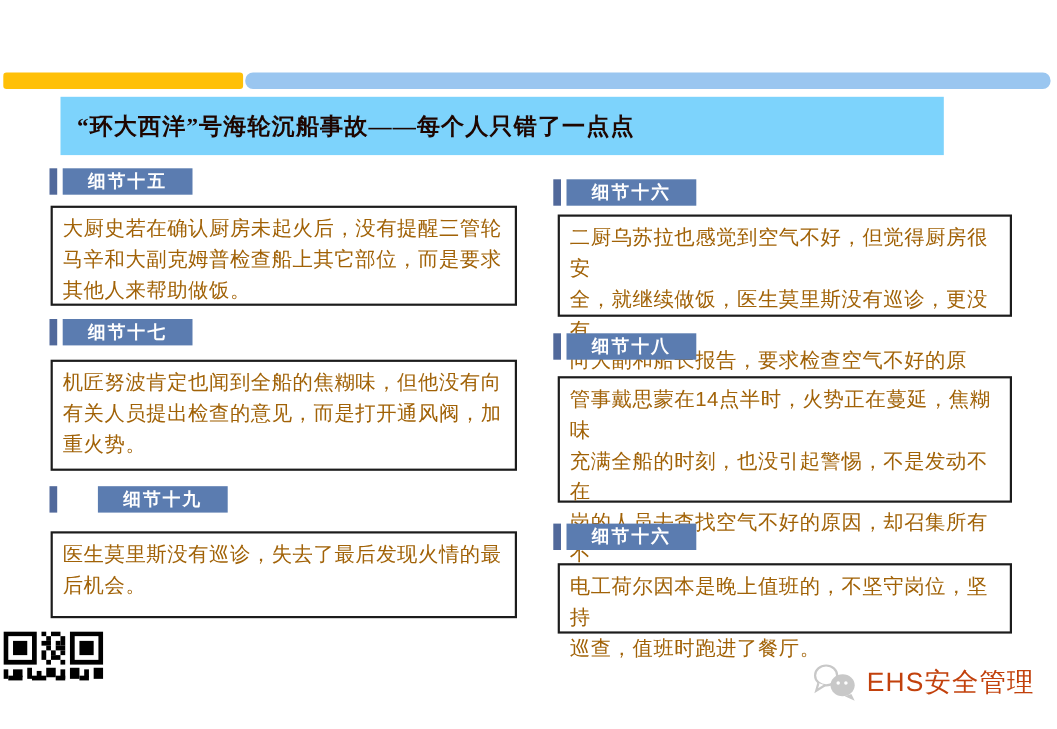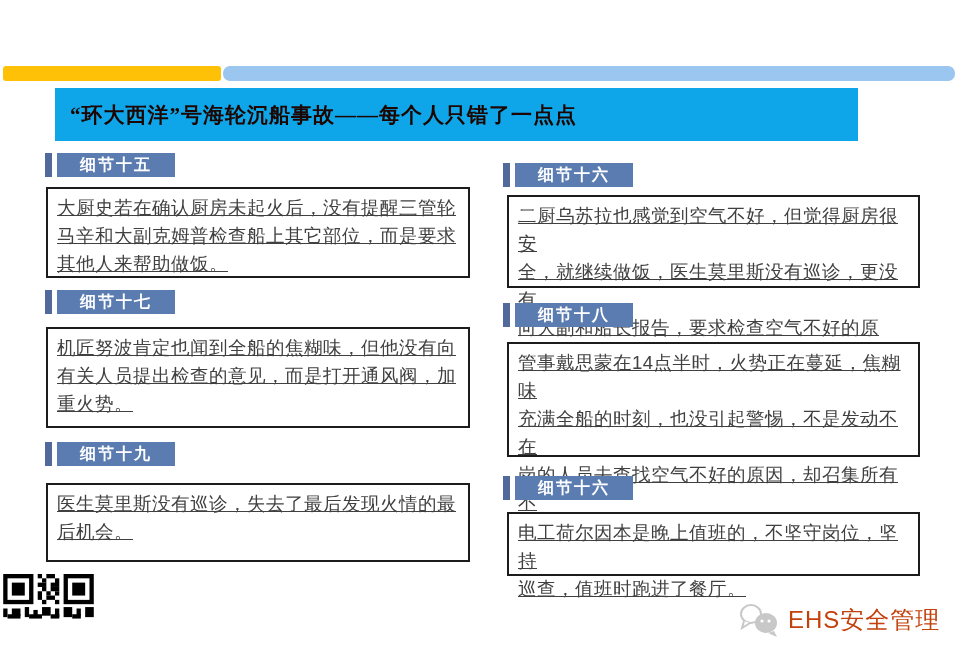--- a/index.html
+++ b/index.html
@@ -8,43 +8,43 @@
     font-family:"Liberation Sans","DejaVu Sans",sans-serif;
     overflow:hidden;
   }
   
   .bar{position:absolute;height:15px;top:66px;}
   .bar-yellow{left:3px;width:218px;border-radius:3px;background:#FFC008;}
   .bar-blue{left:223px;width:732px;border-radius:7px;background:#9AC6F0;}
   
   .banner{
     position:absolute;left:55px;top:88px;width:803px;height:53px;
-    background:#0ea5e9;display:flex;align-items:center;
+    background:#7dd3fc;display:flex;align-items:center;
   }
   .banner-title{
     font-family:"Liberation Serif","DejaVu Serif",serif;
     font-weight:bold;font-size:21px;color:#1e0600;
     padding-left:15px;letter-spacing:1px;white-space:nowrap;
   }
   
   .tab{position:absolute;display:flex;align-items:stretch;height:24px;}
   .tab-accent{width:7px;background:#51699B;}
   .tab-chip{
     width:118px;margin-left:5px;background:#5B7CB0;color:#ffffff;
     font-weight:bold;font-size:16px;display:flex;align-items:center;
     justify-content:center;letter-spacing:2px;
   }
   
   .box{
     position:absolute;background:#ffffff;border:2px solid #1c1c1c;
     box-sizing:border-box;
   }
   .box-text{
-    padding:5px 9px 12px 9px;font-size:18.5px;line-height:28px;color:#404040;
-    white-space:pre-line;letter-spacing:0.5px;text-decoration:underline;
+    padding:5px 9px 12px 9px;font-size:18.5px;line-height:28px;color:#a16207;
+    white-space:pre-line;letter-spacing:0.5px;
   }
   
   .qr{position:absolute;left:3px;top:574px;width:91px;height:46px;}
   
   .watermark{
     position:absolute;left:738px;top:600px;height:40px;
     display:flex;align-items:center;color:#c8c8c8;
   }
   .wm-text{
     font-size:24px;letter-spacing:1px;color:#c2410c;
@@ -74,21 +74,21 @@
 <div class="tab" style="left:45px;top:290px;">
   <span class="tab-accent"></span>
   <span class="tab-chip">细节十七</span>
 </div>
 <div class="box" style="left:46px;top:327px;width:424px;height:101px;">
   <div class="box-text">机匠努波肯定也闻到全船的焦糊味，但他没有向
 有关人员提出检查的意见，而是打开通风阀，加
 重火势。</div>
 </div>
 
-<div class="tab" style="left:45px;top:442px;">
+<div class="tab" style="left:45px;top:442px;gap:32px;">
   <span class="tab-accent"></span>
   <span class="tab-chip">细节十九</span>
 </div>
 <div class="box" style="left:46px;top:483px;width:424px;height:79px;">
   <div class="box-text">医生莫里斯没有巡诊，失去了最后发现火情的最
 后机会。</div>
 </div>
 
 <div class="tab" style="left:503px;top:163px;">
   <span class="tab-accent"></span>

